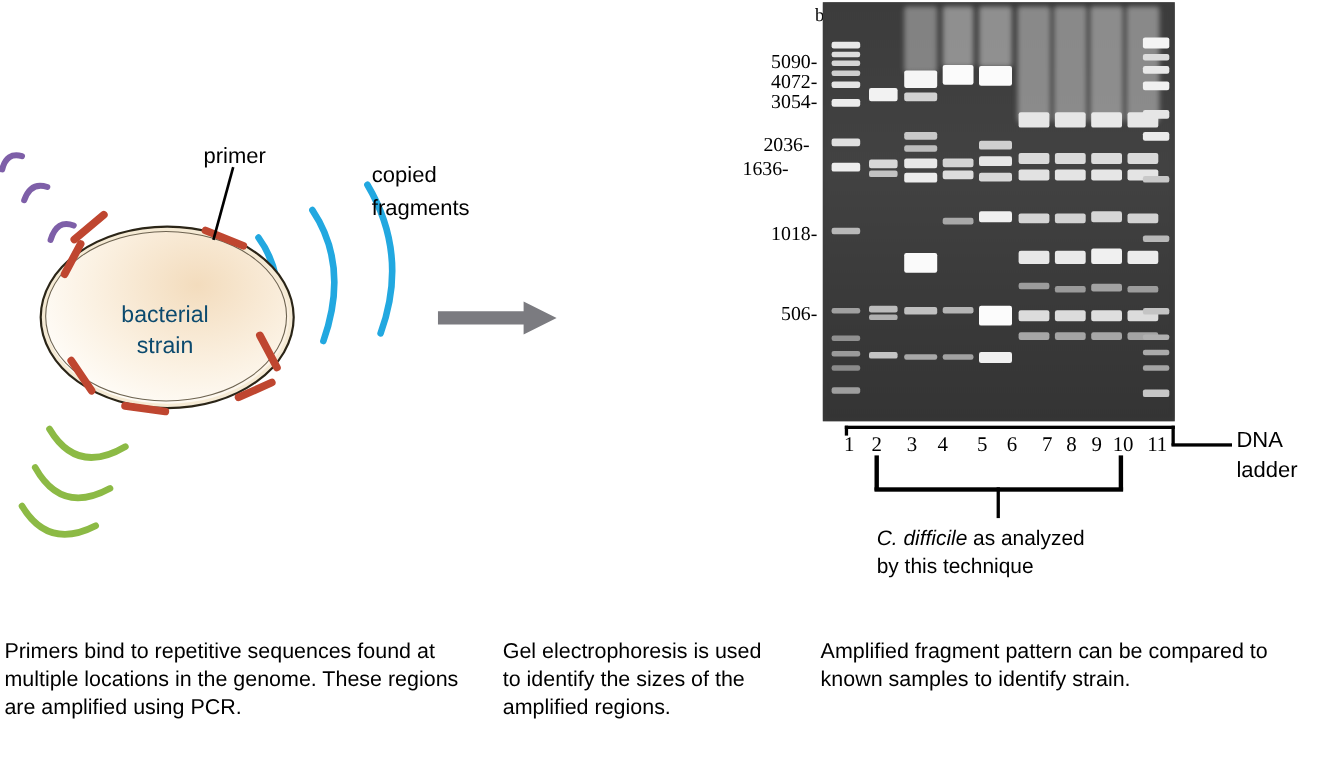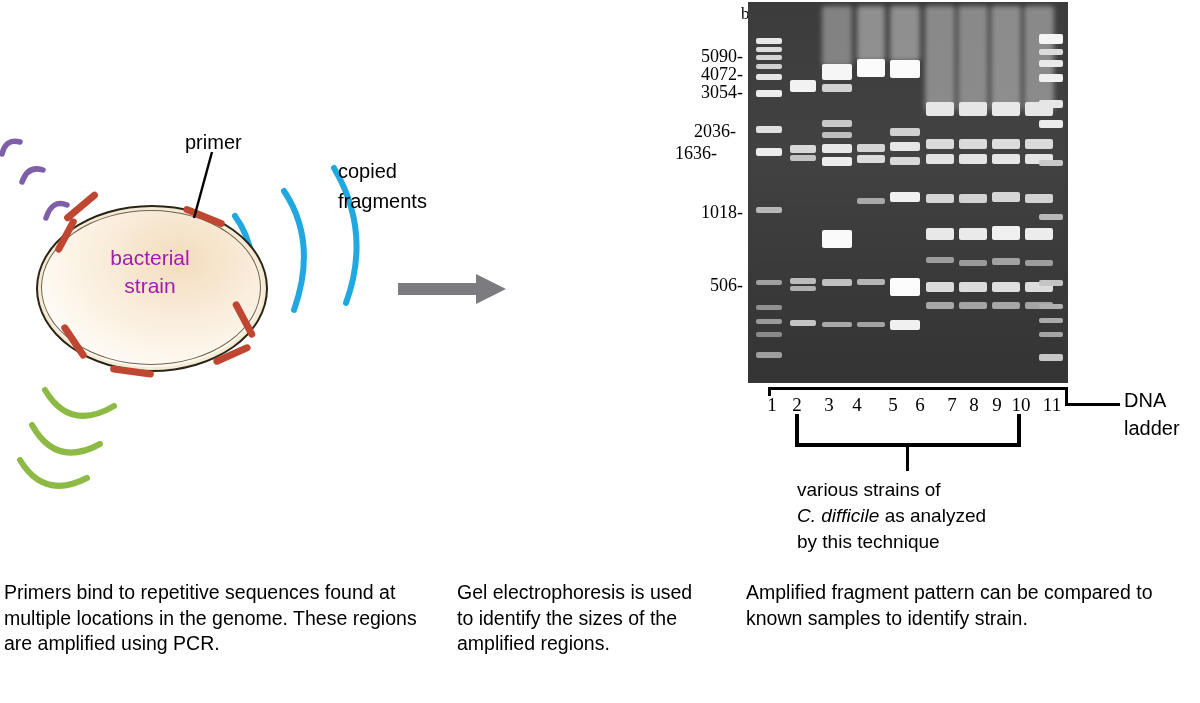--- a/index.html
+++ b/index.html
@@ -36,47 +36,47 @@
   #bacterium-inner-ring {
     position: absolute;
     left: 41px; top: 210px;
     width: 218px; height: 153px;
     border-radius: 50%;
     border: 1px solid #6d6350;
     pointer-events: none;
   }
   #genome-label {
     position: absolute;
-    left: 36px; top: 244px;
+    left: 36px; top: 273px;
     width: 228px;
     text-align: center;
     font-size: 21px;
     line-height: 28px;
-    color: #a21caf;
+    color: #0c4a6e;
   }
 
   .primer-dash {
     position: absolute;
     height: 7px;
     border-radius: 4px;
     background: #bf4630;
   }
 
   .arc-svg { position: absolute; overflow: visible; }
 
   #primer-label {
     position: absolute;
     left: 185px; top: 131px;
     font-size: 20px;
     white-space: nowrap;
     text-align: right;
   }
   #copied-label {
     position: absolute;
-    left: 338px; top: 156px;
+    left: 338px; top: 144px;
     font-size: 20px;
     line-height: 30px;
   }
 
   
   #flow-arrow { position: absolute; left: 398px; top: 272px; }
 
   
   #panel-gel-lane { position: absolute; left: 440px; top: 0; width: 270px; height: 560px; }
   #gel-lane-box {
@@ -415,21 +415,20 @@
       <div>DNA</div>
       <div>ladder</div>
     </div>
 
     <div class="bracket-line" style="left:795px; top:414px; width:4px;  height:32px;"></div>
     <div class="bracket-line" style="left:795px; top:443px; width:226px; height:4px;"></div>
     <div class="bracket-line" style="left:1017px;top:414px; width:4px;  height:32px;"></div>
     <div class="bracket-line" style="left:906px; top:443px; width:3px;  height:28px;"></div>
 
     <div id="strains-label">
-      <div>various strains of</div>
       <div>
         <span class="ital">C. difficile</span><span> as analyzed</span>
       </div>
       <div>by this technique</div>
     </div>
   </div>
 
   <div id="captions">
     <div class="caption" id="caption-1">Primers bind to repetitive sequences found at multiple locations in the genome. These regions are amplified using PCR.</div>
     <div class="caption" id="caption-3">Amplified fragment pattern can be compared to known samples to identify strain.</div>

